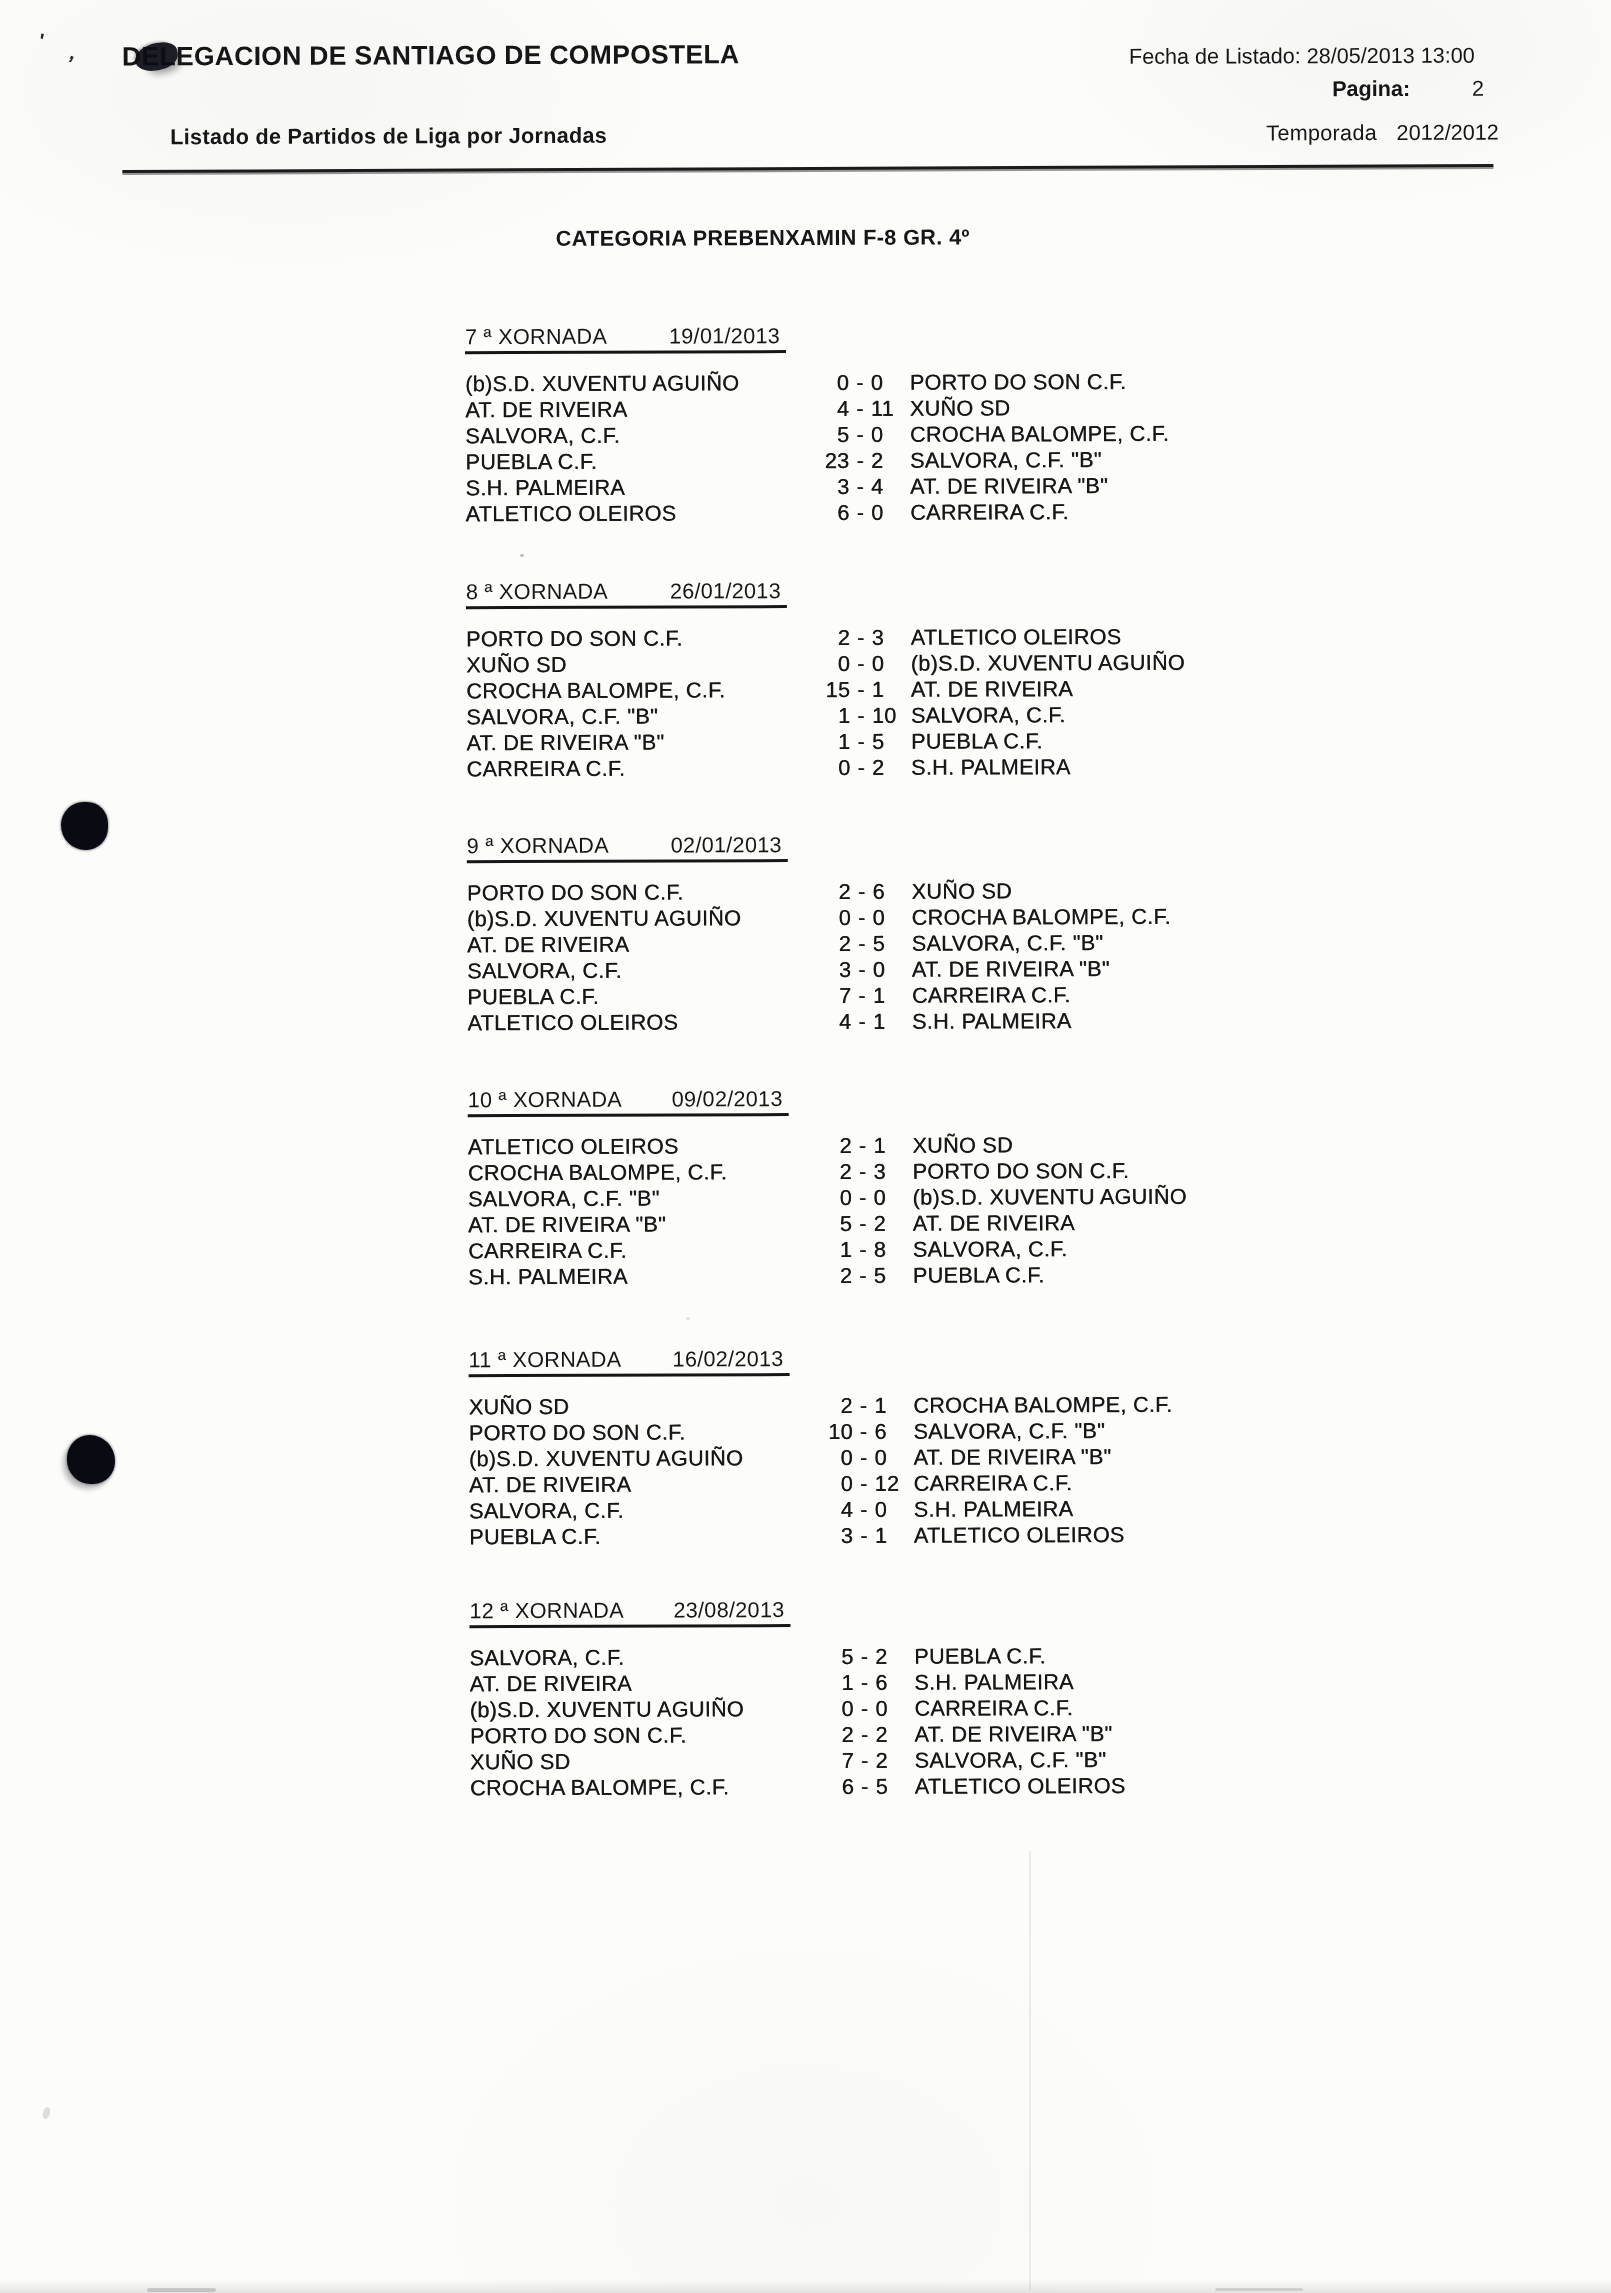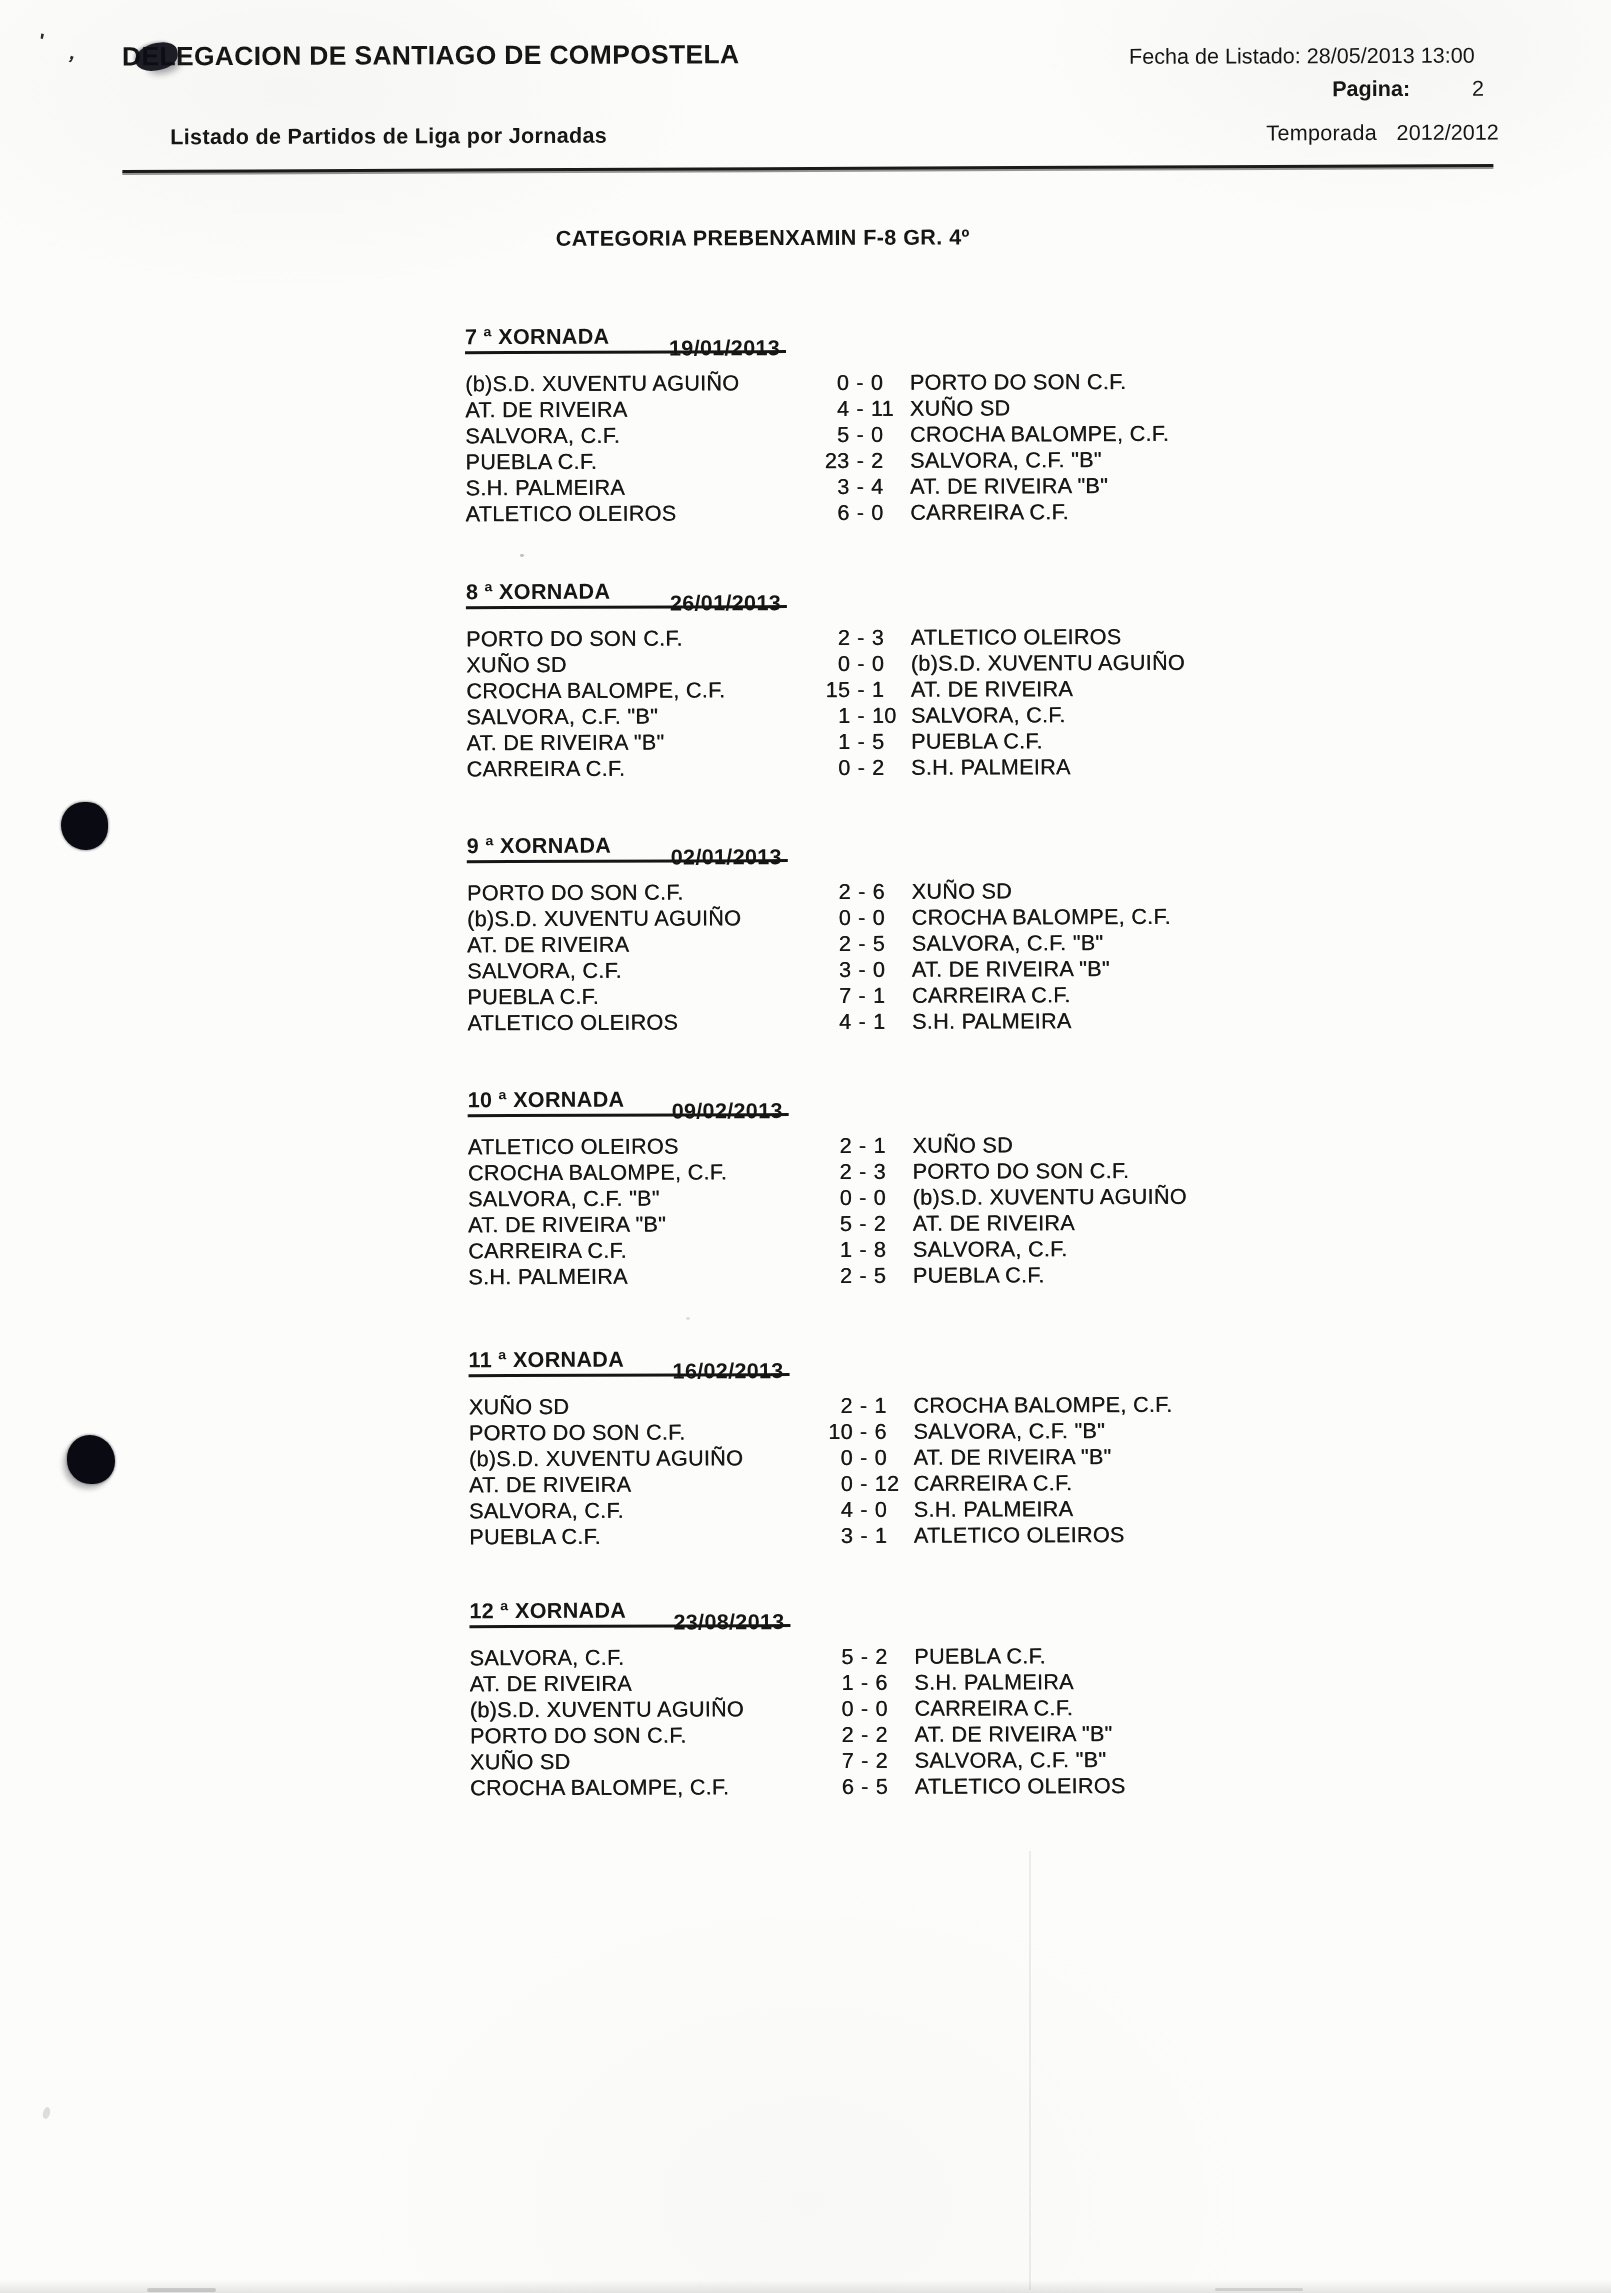--- a/index.html
+++ b/index.html
@@ -33,23 +33,23 @@
   .pagina{left:1318px;top:78px;width:169px;display:flex;justify-content:space-between;font-size:21.6px;}
   .pagina .lab{font-weight:bold;margin-left:17px;}
   .temporada{left:1269px;top:122px;font-size:21.6px;white-space:nowrap;}
   .temporada .lab{font-weight:normal;margin-right:19.6px;letter-spacing:0.3px;}
   .rule{left:125px;top:167px;width:1371px;height:2.9px;background:#1b1b1b;
         box-shadow:0 2px 0 rgba(25,25,25,.45);transform:rotate(-0.06deg);}
   .category{left:558px;top:225px;font-size:21.6px;font-weight:bold;letter-spacing:0.4px;white-space:nowrap;}
   
   .jornada{position:absolute;left:467px;width:745px;}
   .jhead{position:relative;width:321px;height:26.5px;border-bottom:3.4px solid #161616;
-         font-size:21.6px;font-weight:bold;white-space:nowrap;}
+         font-size:21.6px;font-weight:normal;white-space:nowrap;}
   .jlabel{position:absolute;left:0;top:0;letter-spacing:0.3px;}
-  .jdate{position:absolute;left:204px;top:12px;letter-spacing:0.3px;}
+  .jdate{position:absolute;left:204px;top:0;letter-spacing:0.3px;}
   .rows{position:absolute;left:0;top:47px;width:745px;}
   .row{display:flex;line-height:26px;font-size:21.6px;white-space:nowrap;
        text-shadow:0.4px 0.2px 0 rgba(25,25,25,.85);letter-spacing:0.3px;}
   .row .home{width:345px;}
   .row .sh{width:39px;text-align:right;}
   .row .dash{width:21.6px;text-align:center;}
   .row .sa{width:39px;text-align:left;}
   .row .away{flex:1;}
   
   .dot{background:#0a0a13;}

